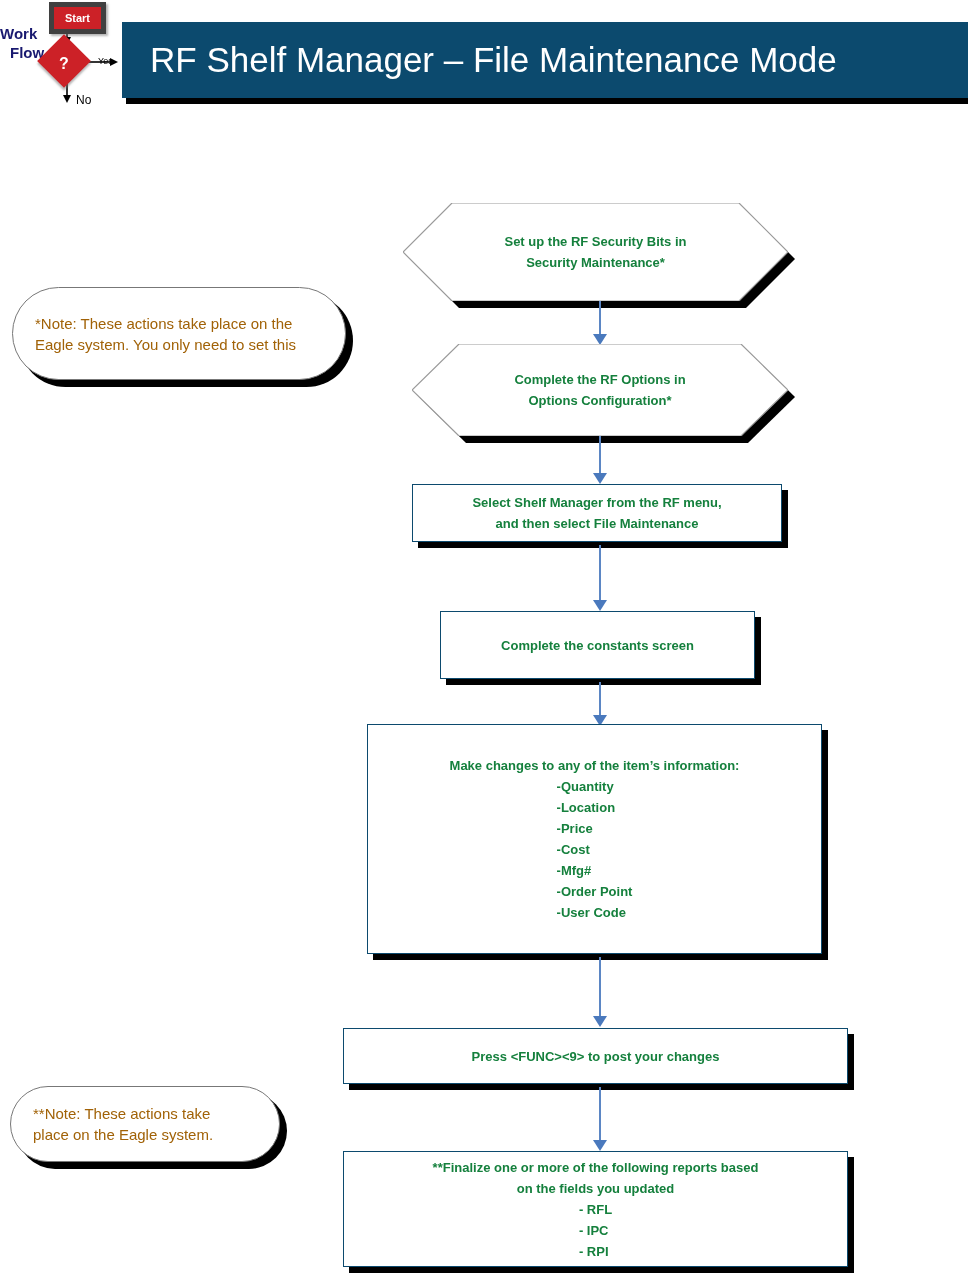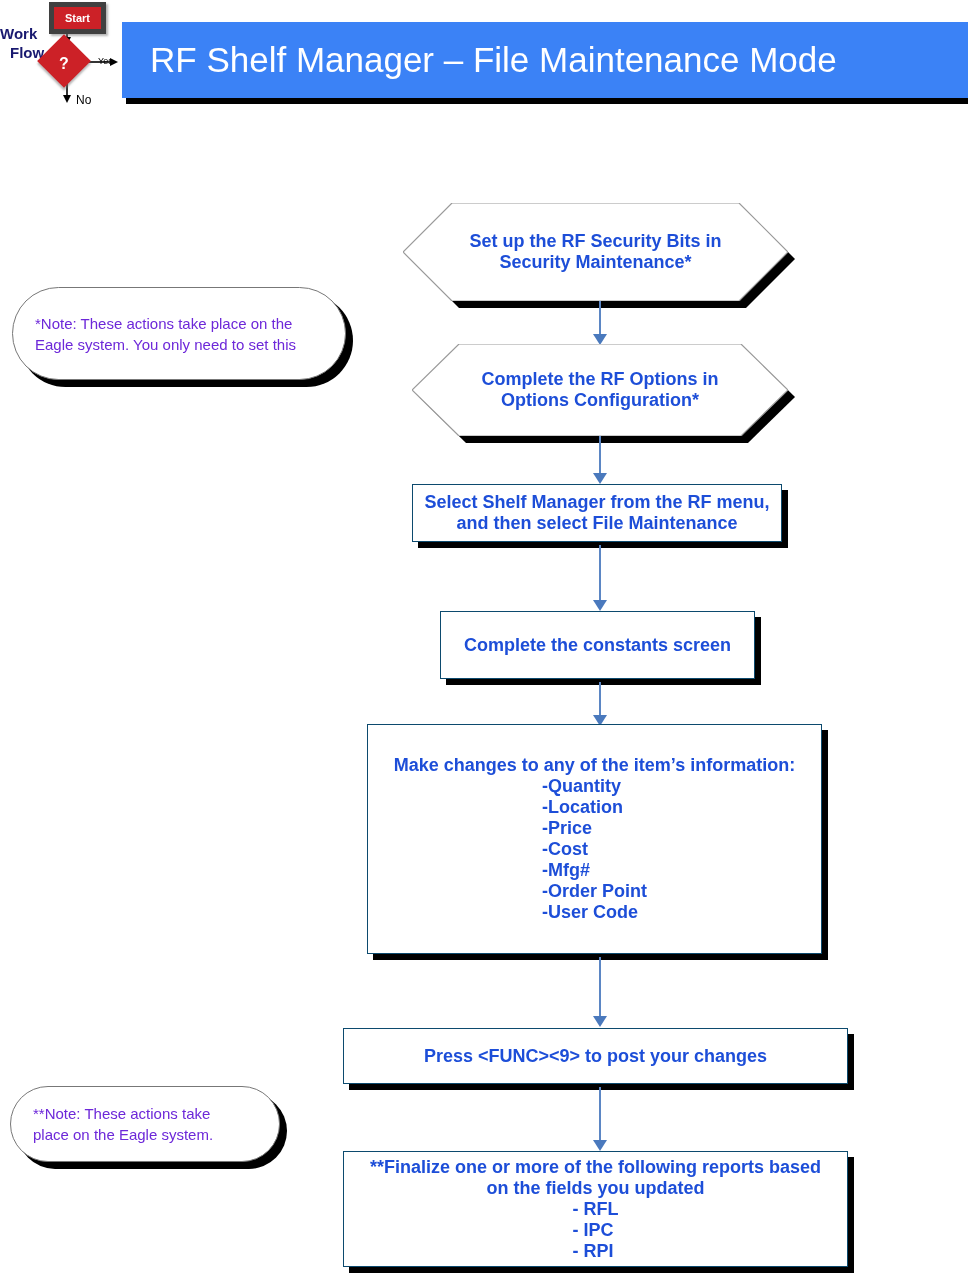--- a/index.html
+++ b/index.html
@@ -92,21 +92,21 @@
   }
   #wf-logo svg { position: absolute; left: 0; top: 0; }
 
   
   #banner {
     position: absolute;
     left: 122px;
     top: 22px;
     width: 846px;
     height: 76px;
-    background: #3b82f6;
+    background: #0c4a6e;
     box-sizing: border-box;
   }
   #banner .banner-shadow {
     position: absolute;
     left: 4px;
     top: 76px;
     width: 846px;
     height: 6px;
     background: #000000;
   }
@@ -118,32 +118,32 @@
     height: 76px;
     line-height: 76px;
     color: #ffffff;
     font-size: 35px;
     font-weight: normal;
     white-space: nowrap;
   }
 
   
   .node-text {
-    color: #1d4ed8;
+    color: #15803d;
     font-weight: bold;
-    font-size: 18px;
+    font-size: 13px;
     line-height: 21px;
     text-align: center;
   }
   .node-text .sub {
     display: block;
     text-align: center;
   }
   .note-text {
-    color: #6d28d9;
+    color: #a16207;
     font-size: 15px;
     line-height: 21px;
     text-align: left;
   }
 
   
   .hexnode { position: absolute; }
   .hexnode .hex-shadow,
   .hexnode .hex-body {
     position: absolute;

